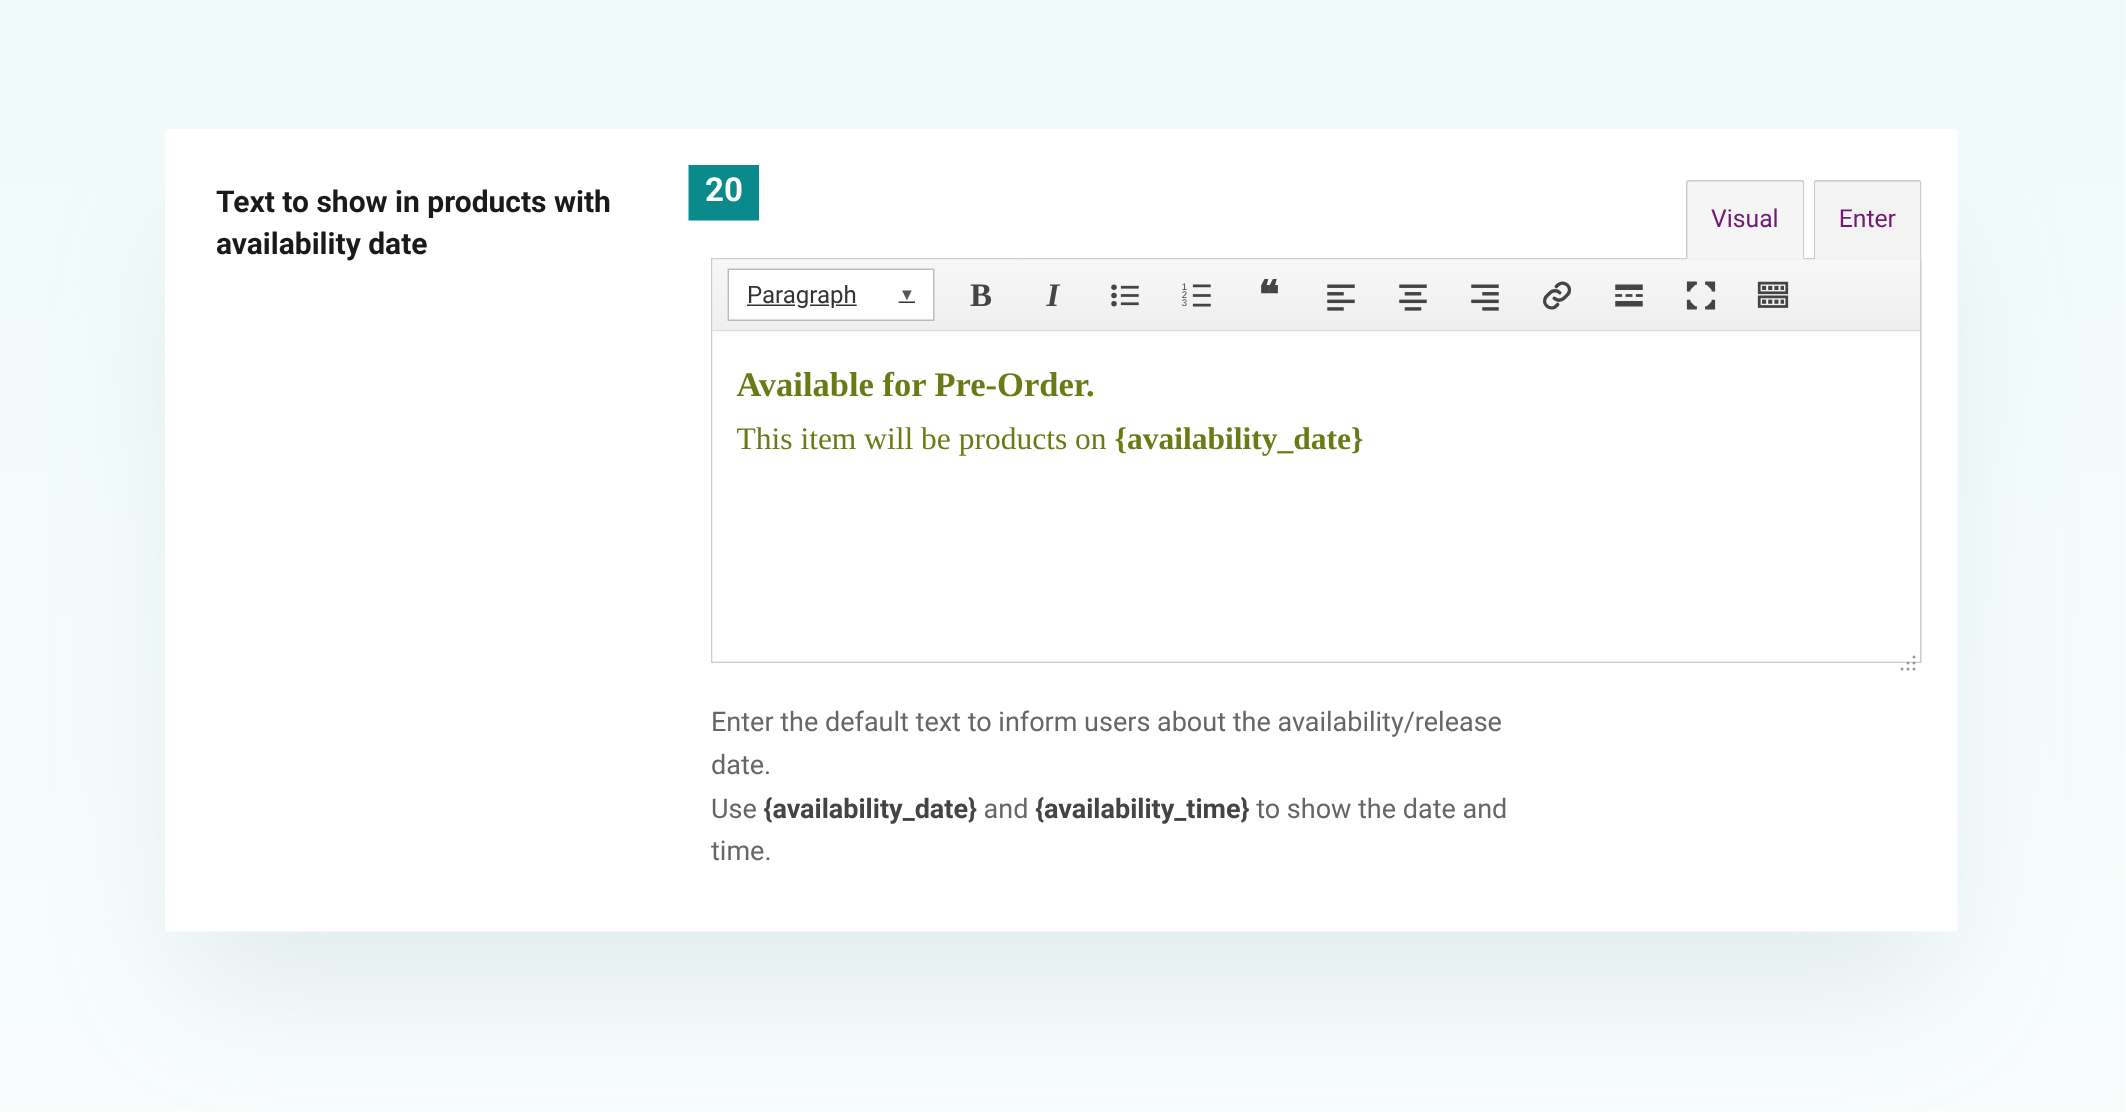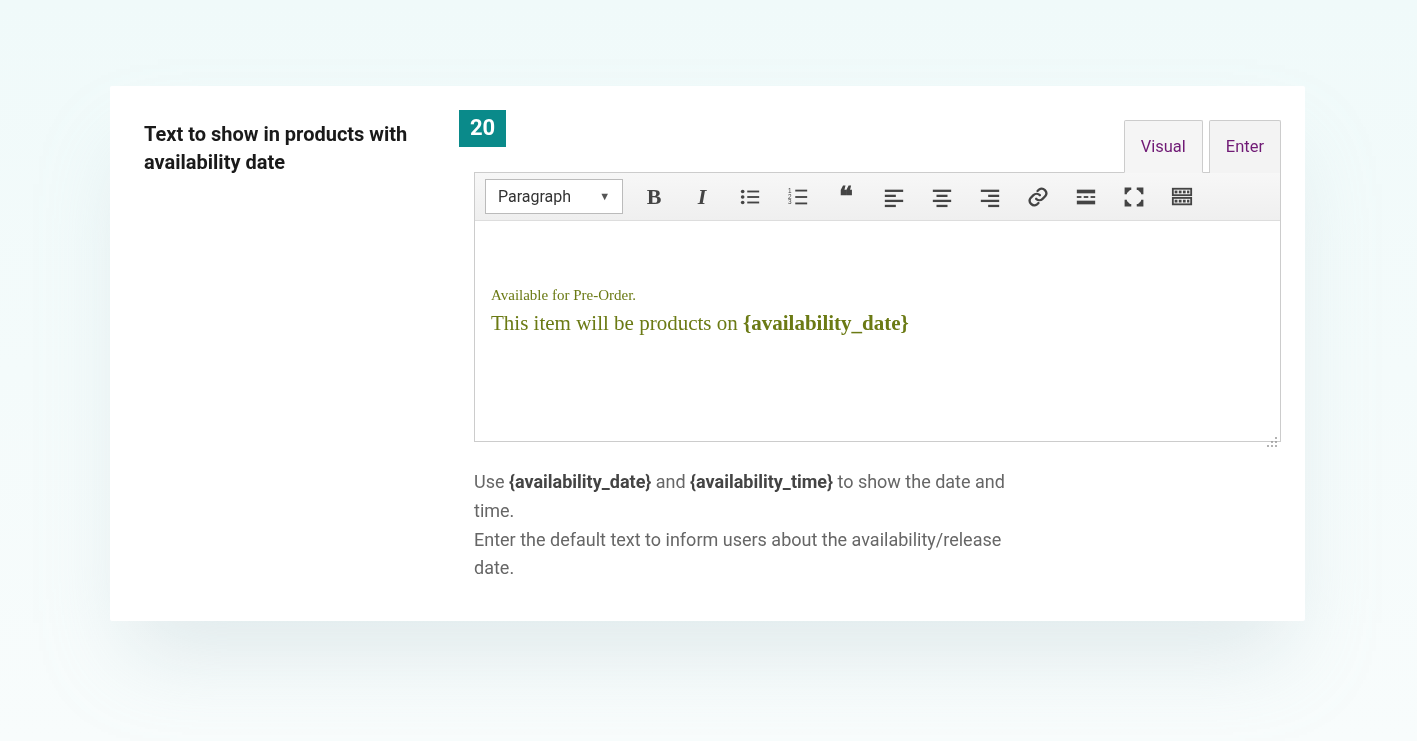--- a/index.html
+++ b/index.html
@@ -87,20 +87,21 @@
   .format-select {
     display: flex;
     align-items: center;
     gap: 28px;
     background: #fff;
     border: 1px solid #bbb;
     padding: 7px 12px;
     font-size: 16px;
     color: #333;
     cursor: pointer;
+    text-decoration: underline;
   }
   .format-select .chev {
     font-size: 11px;
     color: #555;
   }
   .tb-btn {
     width: 34px;
     height: 34px;
     display: flex;
     align-items: center;
@@ -115,21 +116,21 @@
   .content-area {
     background: #fff;
     min-height: 220px;
     padding: 18px 16px;
     font-family: Georgia, "Times New Roman", serif;
     font-size: 21px;
     color: #6b7a14;
     line-height: 1.6;
     position: relative;
   }
-  .content-area .line1 { font-weight: 400; font-size: 15px; margin-top: 44px; }
+  .content-area .line1 { font-weight: 700; font-size: 23px; }
   .content-area .line2 { font-size: 21px; }
   .content-area .line2 .ph { font-weight: 700; }
   .resize-grip {
     position: absolute;
     right: 2px;
     bottom: 2px;
     width: 14px;
     height: 14px;
   }
   .resize-grip svg { width: 14px; height: 14px; }
@@ -263,18 +264,18 @@
                 <circle cx="12" cy="8" r="1" fill="#999"></circle>
                 <circle cx="4" cy="12" r="1" fill="#999"></circle>
                 <circle cx="8" cy="12" r="1" fill="#999"></circle>
                 <circle cx="12" cy="12" r="1" fill="#999"></circle>
               </svg>
           </div>
         </div>
       </div>
 
       <div class="help-text">
+        <div>Enter the default text to inform users about the availability/release date.</div>
         <div><span>Use </span><span class="ph-bold">{availability_date}</span><span> and </span><span class="ph-bold">{availability_time}</span><span> to show the date and time.</span></div>
-        <div>Enter the default text to inform users about the availability/release date.</div>
       </div>
     </div>
   </div>
 </div>
 
 </body></html>

